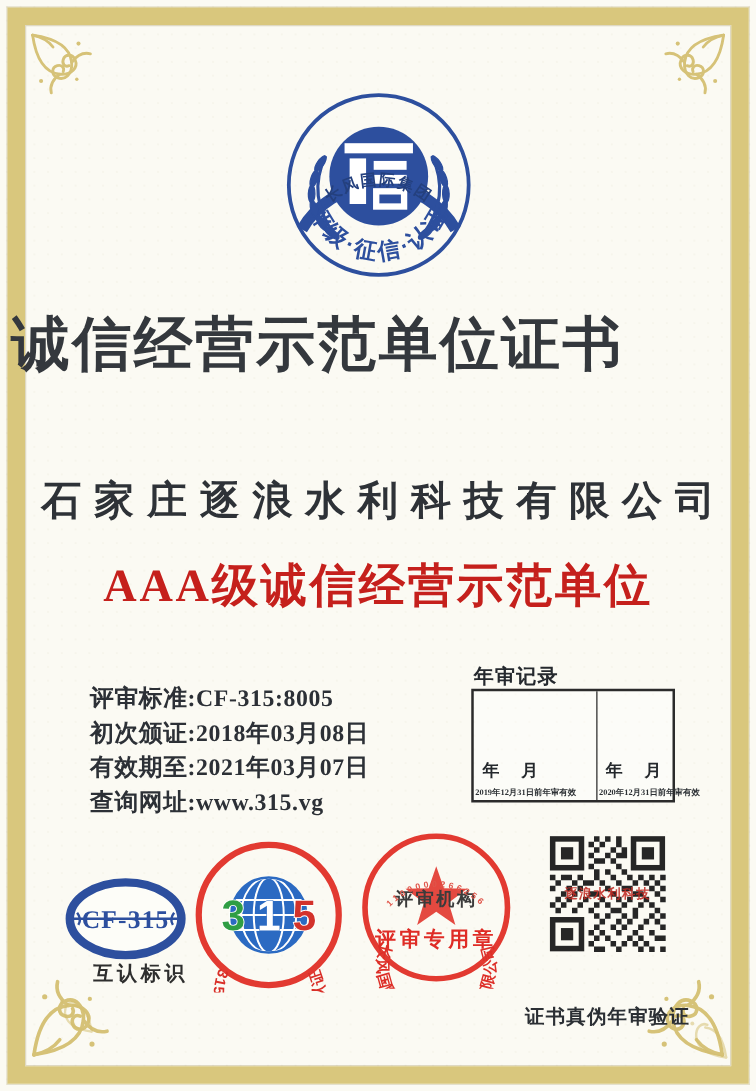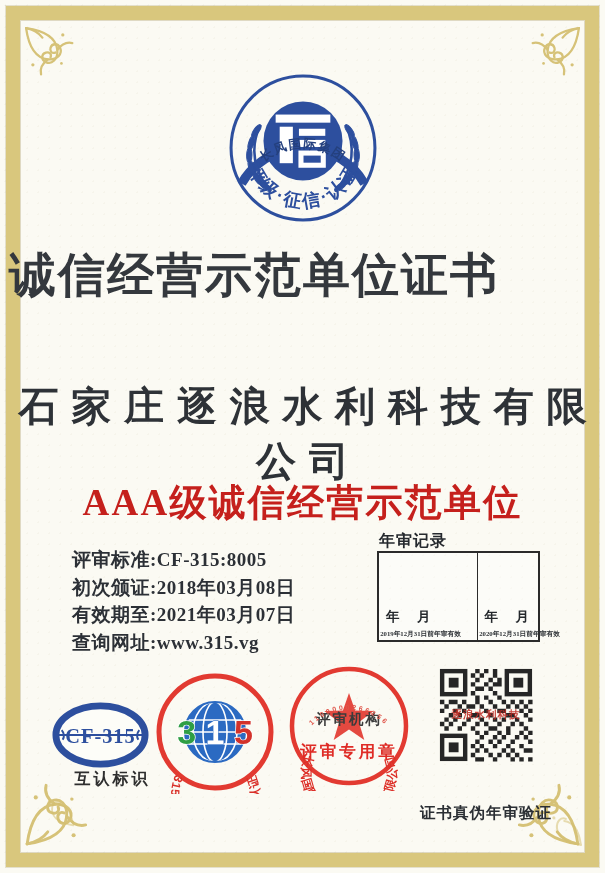--- a/index.html
+++ b/index.html
@@ -33,27 +33,27 @@
   .cert-title{
     position:absolute;left:0;top:244px;width:508px;text-align:center;
     font-size:47px;font-weight:900;letter-spacing:2px;color:#34383d;
   }
   .credit-code{
     position:absolute;right:63px;top:311px;
     font-size:18px;font-weight:700;color:#34383d;letter-spacing:.5px;
   }
   .company{
     position:absolute;left:0;top:379px;width:605px;text-align:center;
-    font-size:40px;font-weight:800;color:#2e3237;
+    font-size:32px;font-weight:800;color:#2e3237;
     letter-spacing:.32em;padding-left:.32em;box-sizing:border-box;
   }
   .award{
     position:absolute;left:0;top:444px;width:605px;text-align:center;
     font-family:"Liberation Serif","DejaVu Serif",serif;
-    font-size:37px;font-weight:700;color:#c5201c;letter-spacing:.06em;margin-top:34px;
+    font-size:37px;font-weight:700;color:#c5201c;letter-spacing:.06em;
   }
   .details{
     position:absolute;left:72px;top:546px;
     font-family:"Liberation Serif","DejaVu Serif",serif;
     font-size:19px;font-weight:700;color:#2c3036;line-height:27.5px;
     letter-spacing:.5px;
   }
   .annual-title{
     position:absolute;left:379px;top:531px;
     font-family:"Liberation Serif","DejaVu Serif",serif;

